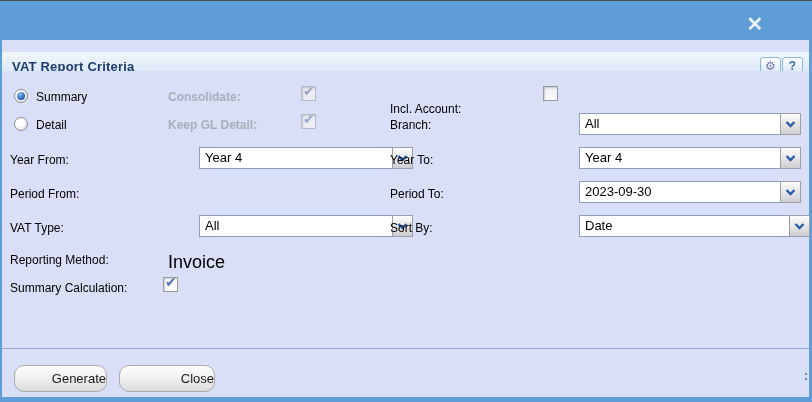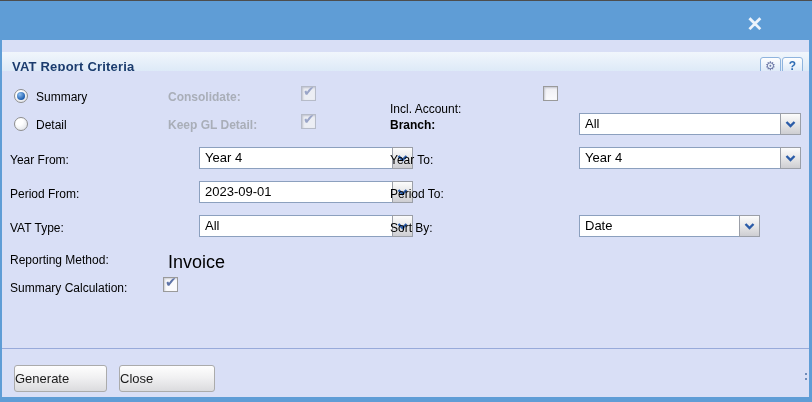--- a/index.html
+++ b/index.html
@@ -81,22 +81,22 @@
   }
   .combo-btn{
     position:absolute; right:0px; top:0px; width:21px; height:22px; box-sizing:border-box;
     background:linear-gradient(#FCFCFC, #E9E9EA 45%, #CECED2);
     border:1px solid #9B9FA8; display:flex; align-items:center; justify-content:center;
   }
   
   .btn{
     position:absolute; top:365px; height:27px; box-sizing:border-box;
     background:linear-gradient(#FEFEFE, #F1F1F2 45%, #DBDBDE);
-    border:1px solid #ABABAB; border-radius:3px;
-    font-size:13px; color:#1a1a1a; text-align:left; line-height:25px; cursor:pointer;
+    border:1px solid #ABABAB; border-radius:10px;
+    font-size:13px; color:#1a1a1a; text-align:right; line-height:25px; cursor:pointer;
   }
   .btn.generate{ left:14px; width:93px;}
   .btn.close{ left:119px; width:96px;}
   .resize-grip{position:absolute; right:4px; top:370px; width:3px; height:14px;}
   .resize-grip i{display:block; width:2px; height:2px; background:#4A6FA5; margin:3px 0; border-radius:1px;}
 </style>
 </head>
 <body>
 
 <div class="window">
@@ -125,21 +125,21 @@
         <span class="check">✔</span>
       </span>
     <span class="lbl disabled" style="left:166px; top:47px;">Keep GL Detail:</span>
     <span class="cb disabled" style="left:299px; top:43px;">
         <span class="check">✔</span>
       </span>
 
     <span class="lbl" style="left:388px; top:31px;">Incl. Account:</span>
     <span class="cb" style="left:541px; top:15px;"></span>
 
-    <span class="lbl" style="left:388px; top:47px;font-weight:bold;">Branch:</span>
+    <span class="lbl" style="left:388px; top:47px;">Branch:</span>
     <div class="combo" style="left:546px; top:42px; width:222px;">
       <span class="combo-field"></span>
       <span class="combo-text">All</span>
       <span class="combo-btn">
           <svg width="11" height="7" viewBox="0 0 11 7">
             <path d="M1.5 1 L5.5 5 L9.5 1" stroke="#2B5CA8" stroke-width="2.4" fill="none"></path>
           </svg>
         </span>
     </div>
 
@@ -158,43 +158,43 @@
       <span class="combo-field"></span>
       <span class="combo-text">Year 4</span>
       <span class="combo-btn">
           <svg width="11" height="7" viewBox="0 0 11 7">
             <path d="M1.5 1 L5.5 5 L9.5 1" stroke="#2B5CA8" stroke-width="2.4" fill="none"></path>
           </svg>
         </span>
     </div>
 
     <span class="lbl" style="left:8px; top:116px;">Period From:</span>
-    <div class="combo" style="left:166px; top:110px; width:214px;">
-      <span class="combo-field"></span>
-      <span class="combo-text">2023-09-01</span>
-      <span class="combo-btn">
-          <svg width="11" height="7" viewBox="0 0 11 7">
-            <path d="M1.5 1 L5.5 5 L9.5 1" stroke="#2B5CA8" stroke-width="2.4" fill="none"></path>
-          </svg>
-        </span>
-    </div>
     <span class="lbl" style="left:388px; top:116px;">Period To:</span>
+    <div class="combo" style="left:546px; top:110px; width:222px;">
+      <span class="combo-field"></span>
+      <span class="combo-text">2023-09-30</span>
+      <span class="combo-btn">
+          <svg width="11" height="7" viewBox="0 0 11 7">
+            <path d="M1.5 1 L5.5 5 L9.5 1" stroke="#2B5CA8" stroke-width="2.4" fill="none"></path>
+          </svg>
+        </span>
+    </div>
 
     <span class="lbl" style="left:8px; top:150px;">VAT Type:</span>
     <div class="combo" style="left:166px; top:144px; width:214px;">
       <span class="combo-field"></span>
       <span class="combo-text">All</span>
       <span class="combo-btn">
           <svg width="11" height="7" viewBox="0 0 11 7">
             <path d="M1.5 1 L5.5 5 L9.5 1" stroke="#2B5CA8" stroke-width="2.4" fill="none"></path>
           </svg>
         </span>
     </div>
     <span class="lbl" style="left:388px; top:150px;">Sort By:</span>
-    <div class="combo" style="left:546px; top:144px; width:181px;">
+    <div class="combo" style="left:546px; top:144px; width:231px;">
       <span class="combo-field"></span>
       <span class="combo-text">Date</span>
       <span class="combo-btn">
           <svg width="11" height="7" viewBox="0 0 11 7">
             <path d="M1.5 1 L5.5 5 L9.5 1" stroke="#2B5CA8" stroke-width="2.4" fill="none"></path>
           </svg>
         </span>
     </div>
 
     <span class="lbl" style="left:8px; top:182px;">Reporting Method:</span>

